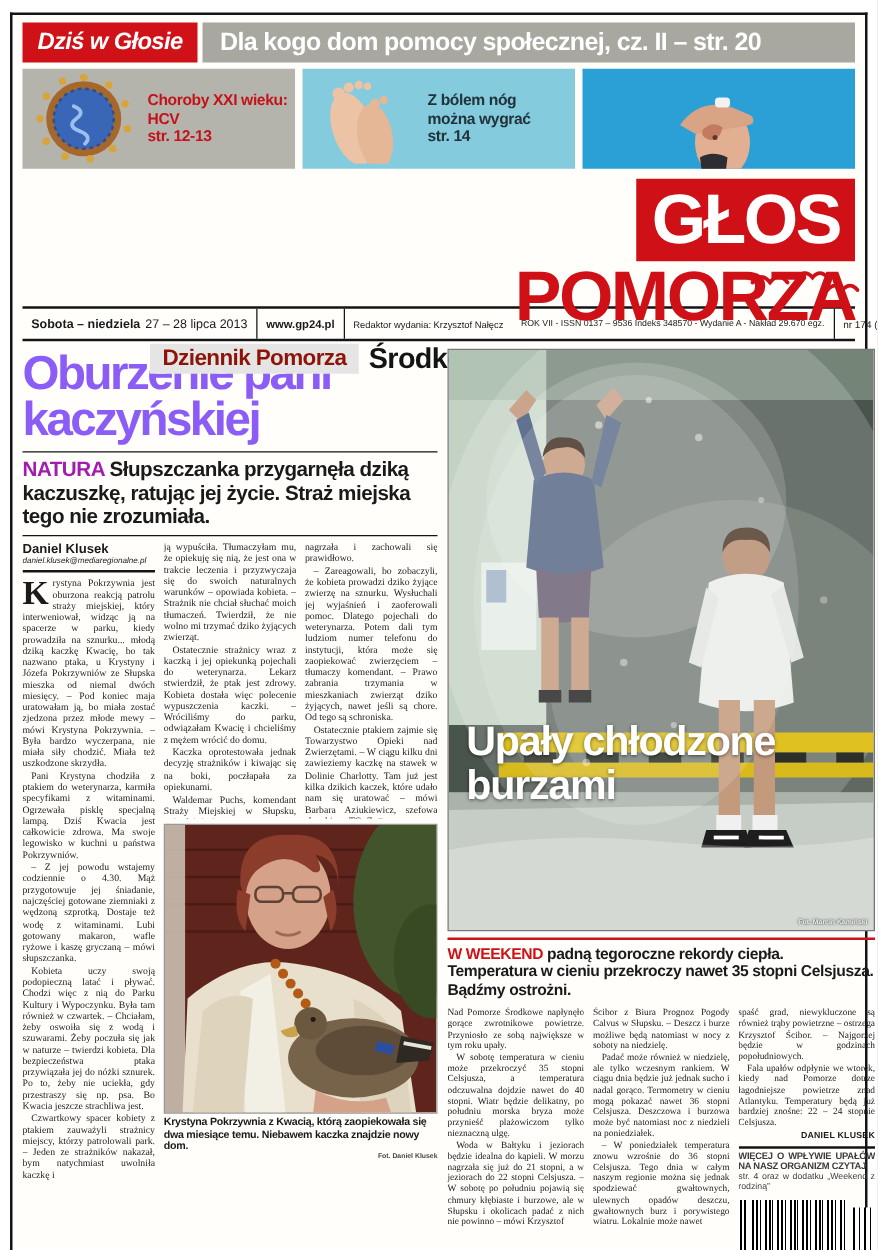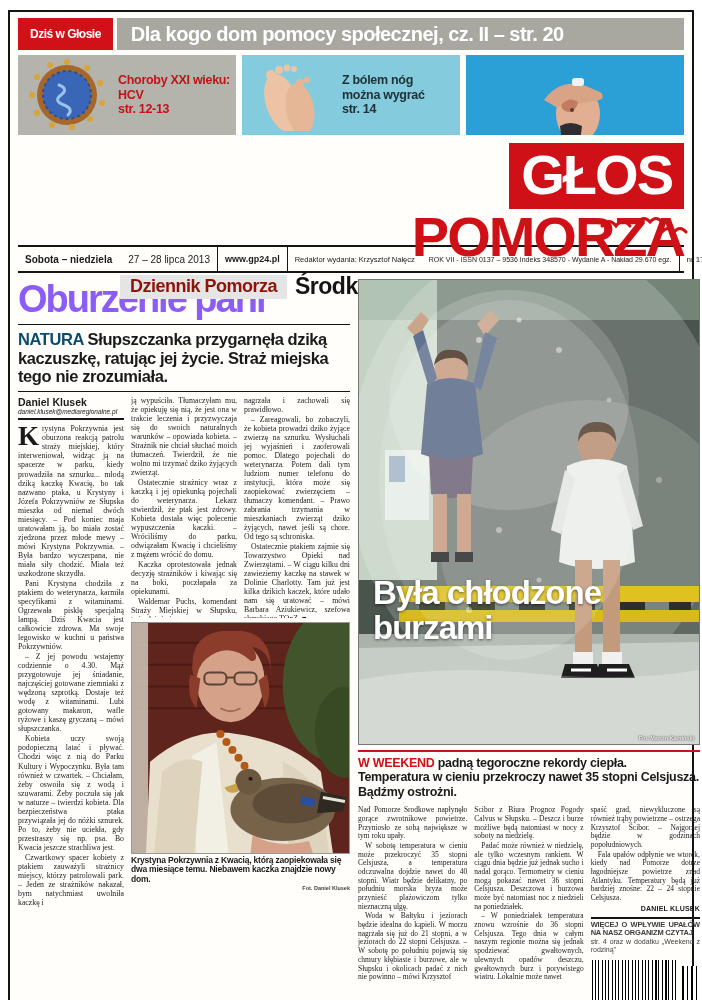--- a/index.html
+++ b/index.html
@@ -4,22 +4,22 @@
 <style>
   html,body{margin:0;padding:0;background:#e8e8e4;}
   .stage{width:702px;height:1000px;background:#fff;position:relative;overflow:hidden;
          font-family:"Liberation Sans",sans-serif;color:#1a1a1a;}
   .sheet{position:absolute;left:8px;top:10px;right:8px;bottom:0;
          border-left:2px solid #141414;border-right:2px solid #141414;border-top:2px solid #141414;
          background:#fffefb;padding:6px 8px 0 8px;box-sizing:border-box;}
 
   
   .topstrip{display:flex;height:32px;margin-bottom:5px;}
-  .topstrip .redbox{background:#d01117;color:#fff;font-weight:bold;font-size:12px;
-        display:flex;align-items:center;padding:0 12px;white-space:nowrap;letter-spacing:-.5px;}
+  .topstrip .redbox{background:#d01117;color:#fff;font-weight:bold;font-size:19px;
+        display:flex;align-items:center;padding:0 12px;white-space:nowrap;letter-spacing:-.5px;font-style:italic;}
   .topstrip .graybar{background:#a8a8a0;color:#fff;font-weight:bold;font-size:20px;flex:1;
         display:flex;align-items:center;padding:0 14px;margin-left:4px;letter-spacing:-.5px;white-space:nowrap;}
 
   
   .teasers{display:flex;gap:6px;height:80px;margin-bottom:8px;}
   .teaser{flex:1;display:flex;align-items:center;gap:8px;padding:15px 6px;box-sizing:border-box;overflow:hidden;}
   .teaser .ticon{flex:0 0 86px;height:72px;position:relative;}
   .teaser .ttext{font-weight:bold;font-size:12.5px;line-height:1.15;letter-spacing:-.3px;}
   .t1{background:#b4b4ac;} .t1 .ttext{color:#c3121a;}
   .t2{background:#85cbde;} .t2 .ttext{color:#20323a;}
@@ -35,33 +35,33 @@
   .birds{position:absolute;right:-6px;top:-16px;}
   .mh-sub{display:flex;align-items:center;margin-top:2px;}
   .sub-box{background:#e5e5e5;color:#8d1408;font-weight:bold;font-size:18px;padding:1px 10px 2px 10px;letter-spacing:-.5px;}
   .sub-rest{color:#141414;font-weight:bold;font-size:23px;padding-left:8px;letter-spacing:-.5px;}
 
   
   .infobar{display:flex;align-items:stretch;border-top:2px solid #141414;border-bottom:2px solid #141414;
         margin-top:6px;height:24px;font-size:10px;}
   .infobar .cell{display:flex;align-items:center;padding:0 7px;white-space:nowrap;}
   .infobar .sep{border-left:1px solid #141414;}
-  .ib-date b{margin-right:16px;text-align:center;}
+  .ib-date b{margin-right:4px;text-align:center;}
   .ib-ed{font-size:7.5px;}
   .ib-issue{font-size:7px;margin-left:auto;}
   .ib-num{font-size:8px;}
 
   
   .main{display:grid;grid-template-columns:332px 342px;gap:8px;margin-top:6px;}
 
   
   .headline{font-weight:bold;font-size:38px;line-height:.98;letter-spacing:-2px;color:#8b5cf6;margin:2px 0 6px 0;}
   .rule{border-top:1.5px solid #141414;margin:4px 0;}
   .lead{font-weight:bold;font-size:16.5px;line-height:1.12;letter-spacing:-.4px;margin:5px 0;}
-  .lead .tag{color:#0c4a6e;}
+  .lead .tag{color:#a21caf;}
   .la-cols{display:grid;grid-template-columns:1fr 1fr 1fr;column-gap:7px;grid-template-rows:222px auto;margin-top:4px;}
   .bodytxt{font-family:"Liberation Serif",serif;font-size:7.8px;line-height:1.16;text-align:justify;overflow:hidden;}
   .bodytxt p{margin:0;}
   .bodytxt p + p{text-indent:7px;margin-top:1px;}
   .c1{grid-row:1/3;grid-column:1;height:514px;}
   .c2{grid-row:1;grid-column:2;}
   .c3{grid-row:1;grid-column:3;}
   .byline{border-bottom:2px solid #141414;padding-bottom:3px;margin-bottom:4px;font-family:"Liberation Sans",sans-serif;}
   .byline .bname{font-weight:bold;font-size:10.5px;display:block;}
   .byline .bmail{font-style:italic;font-size:6.5px;display:block;}
@@ -211,20 +211,21 @@
         <span>nr 174 (1990)</span>
       </div>
 
     </div>
 
     <div class="main">
 
       <div class="left-article">
         <div class="headline">
           <span>Oburzenie pani</span><br>
+          <span>kaczyńskiej</span>
         </div>
         <div class="rule"></div>
         <div class="lead">
           <span class="tag">NATURA</span>
           <span>Słupszczanka przygarnęła dziką kaczuszkę, ratując jej życie. Straż miejska tego nie zrozumiała.</span>
         </div>
         <div class="rule"></div>
 
         <div class="la-cols">
           <div class="bodytxt c1">
@@ -364,21 +365,21 @@
               <circle cx="200" cy="70" r="3" opacity=".45"></circle>
                 <circle cx="140" cy="250" r="3" opacity=".4"></circle>
               <circle cx="180" cy="300" r="2.5" opacity=".4"></circle>
                 <circle cx="110" cy="330" r="3" opacity=".4"></circle>
               <circle cx="250" cy="120" r="2.5" opacity=".35"></circle>
                 <circle cx="300" cy="200" r="3" opacity=".3"></circle>
               <path d="M0 400 q80 -16 180 -6 q90 8 160 -4 l0 74 -340 0 z" opacity=".25"></path>
             </g>
           </svg>
           <div class="overlay-head">
-            <span>Była chłodzone</span><br>
+            <span>Upały chłodzone</span><br>
             <span>burzami</span>
           </div>
           <div class="photo-credit">Fot. Marcin Kamiński</div>
         </div>
 
         <div class="wlead">
           <span class="tag">W WEEKEND</span>
           <span>padną tegoroczne rekordy ciepła. Temperatura w cieniu przekroczy nawet 35 stopni Celsjusza. Bądźmy ostrożni.</span>
         </div>
 

